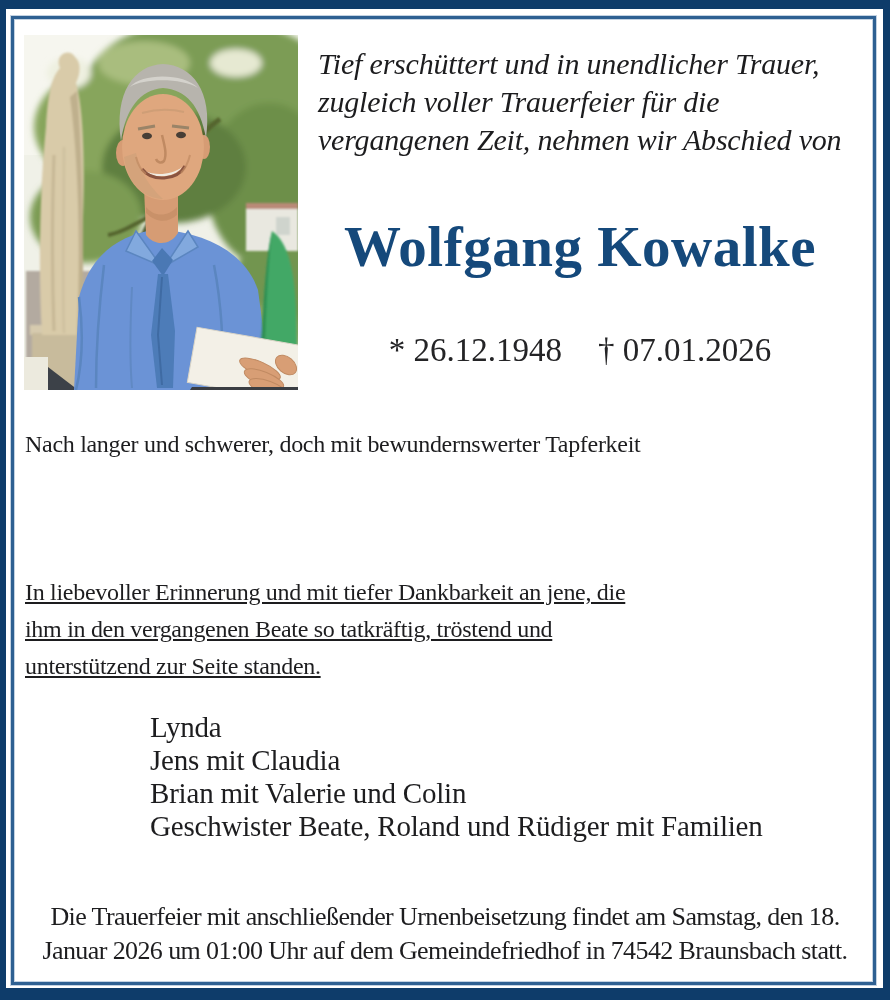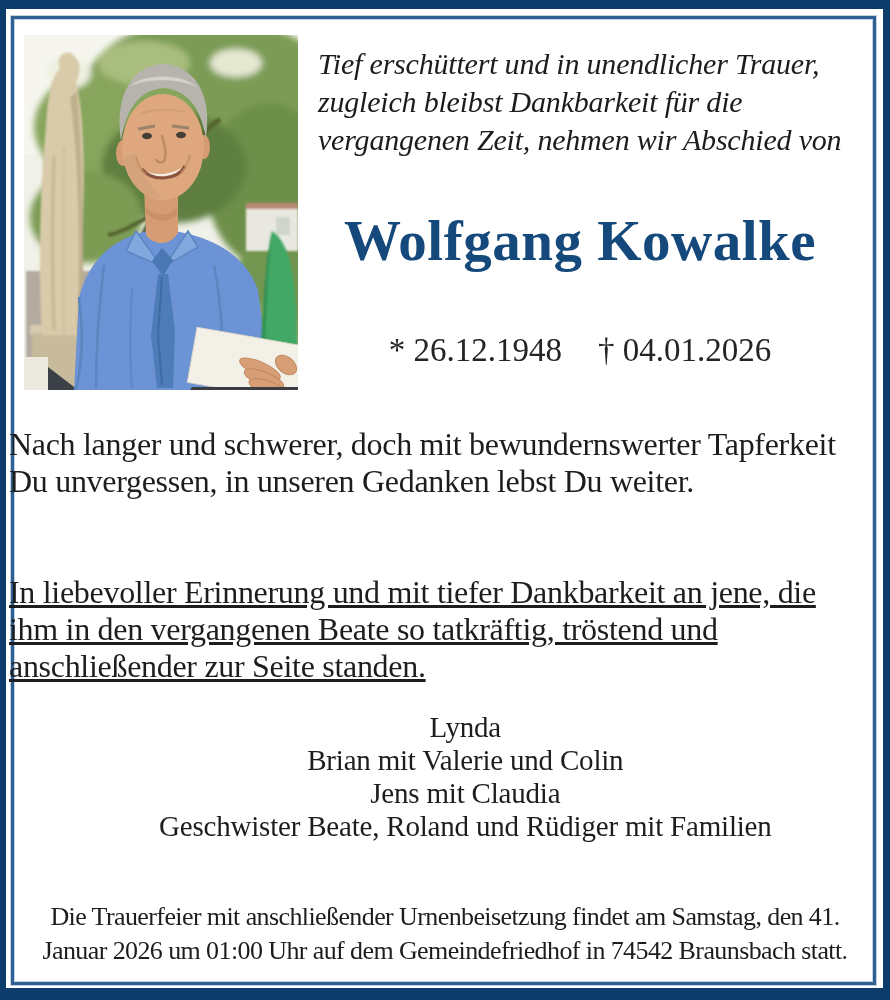--- a/index.html
+++ b/index.html
@@ -37,41 +37,40 @@
     color: #1c1c1e; letter-spacing: -0.2px;
   }
   .line { white-space: nowrap; }
 
   .name-block {
     position: absolute; left: 300px; top: 206px; width: 560px;
     text-align: center;
   }
   .deceased-name {
     font-size: 57px; line-height: 70px; font-weight: bold;
-    color: #15497b; letter-spacing: 0.5px; margin: 0;
+    color: #15497b; letter-spacing: 0.5px; margin: 6px;
   }
   .dates {
     position: absolute; left: 300px; top: 330px; width: 560px;
     text-align: center; font-size: 33px; line-height: 40px; color: #242426;
   }
   .dates .death { margin-left: 36px; }
 
   .para {
-    position: absolute; left: 9px;
-    font-size: 32px; line-height: 37px; color: #1d1d1f;
+    position: absolute; left: 25px;
+    font-size: 24px; line-height: 37px; color: #1d1d1f;
     letter-spacing: -0.3px;
   }
   .para1 { top: 426px; }
   .para2 { top: 574px; text-decoration: underline; }
 
   .mourners {
-    position: absolute; left: 159px; top: 711px;
+    position: absolute; left: 150px; top: 711px;
     font-size: 29px; line-height: 33px; color: #1d1d1f;
     letter-spacing: -0.2px;
-    text-align: center;
   }
 
   .funeral {
     position: absolute; left: 35px; top: 900px; width: 820px;
     text-align: center; font-size: 26px; line-height: 34px;
     color: #1d1d1f; letter-spacing: -0.6px;
   }
 </style>
 </head>
 <body>
@@ -174,48 +173,47 @@
         <ellipse cx="240" cy="344" rx="21" ry="7" transform="rotate(22 240 344)"></ellipse>
         <ellipse cx="244" cy="353" rx="20" ry="7" transform="rotate(20 244 353)"></ellipse>
         <ellipse cx="262" cy="330" rx="12" ry="8" transform="rotate(40 262 330)"></ellipse>
       </g>
       <path d="M168 352 L274 352 L274 355 L166 355 Z" fill="#3a3d42"></path>
     </svg>
   </div>
 
   <div class="intro">
     <div class="line">Tief erschüttert und in unendlicher Trauer,</div>
-    <div class="line">zugleich bleibst Dankbarkeit für die</div>
+    <div class="line">zugleich voller Trauerfeier für die</div>
     <div class="line">vergangenen Zeit, nehmen wir Abschied von</div>
   </div>
 
   <div class="name-block">
     <h1 class="deceased-name">Wolfgang Kowalke</h1>
   </div>
 
   <div class="dates">
-    <span class="birth">* 26.12.1948</span><span class="death">† 04.01.2026</span>
+    <span class="birth">* 26.12.1948</span><span class="death">† 07.01.2026</span>
   </div>
 
   <div class="para para1">
     <div class="line">Nach langer und schwerer, doch mit bewundernswerter Tapferkeit</div>
-    <div class="line">Du unvergessen, in unseren Gedanken lebst Du weiter.</div>
   </div>
 
   <div class="para para2">
     <div class="line">In liebevoller Erinnerung und mit tiefer Dankbarkeit an jene, die</div>
     <div class="line">ihm in den vergangenen Beate so tatkräftig, tröstend und</div>
-    <div class="line">anschließender zur Seite standen.</div>
+    <div class="line">unterstützend zur Seite standen.</div>
   </div>
 
   <div class="mourners">
     <div class="line">Lynda</div>
+    <div class="line">Jens mit Claudia</div>
     <div class="line">Brian mit Valerie und Colin</div>
-    <div class="line">Jens mit Claudia</div>
     <div class="line">Geschwister Beate, Roland und Rüdiger mit Familien</div>
   </div>
 
   <div class="funeral">
-    <div class="line">Die Trauerfeier mit anschließender Urnenbeisetzung findet am Samstag, den 41.</div>
+    <div class="line">Die Trauerfeier mit anschließender Urnenbeisetzung findet am Samstag, den 18.</div>
     <div class="line">Januar 2026 um 01:00 Uhr auf dem Gemeindefriedhof in 74542 Braunsbach statt.</div>
   </div>
 
 </div>
 
 </body></html>

